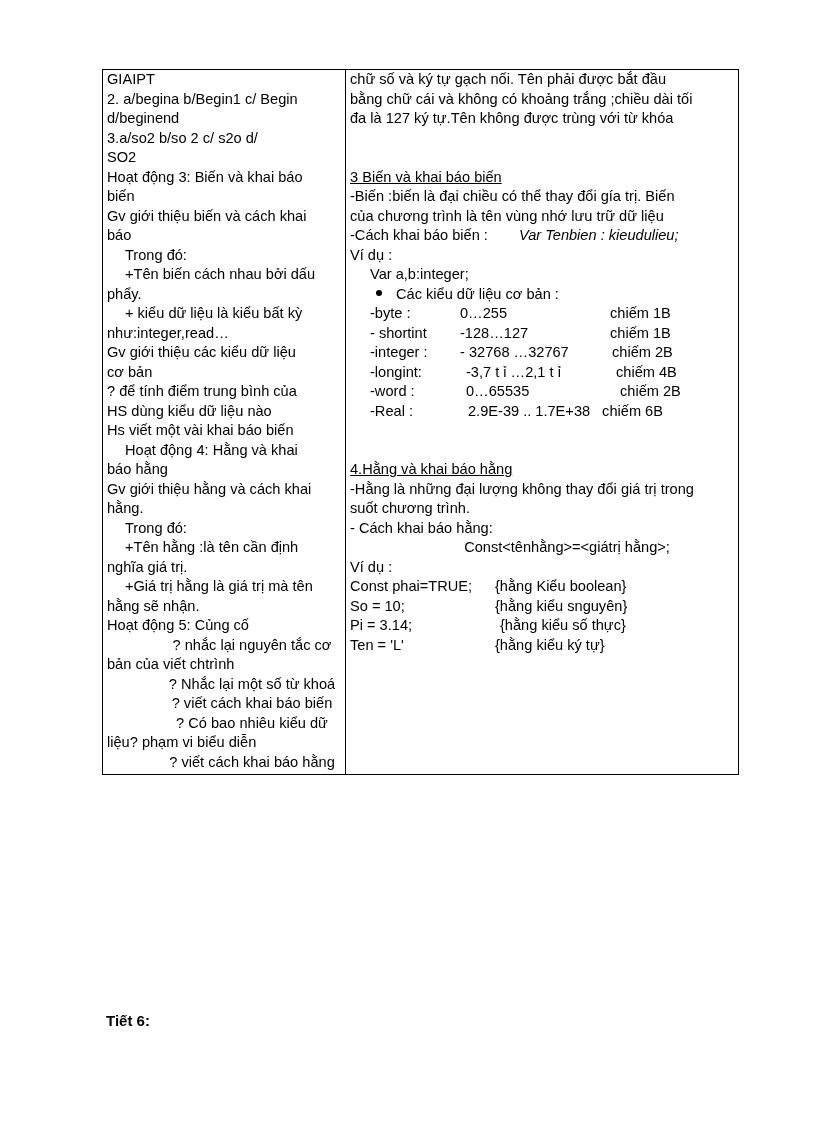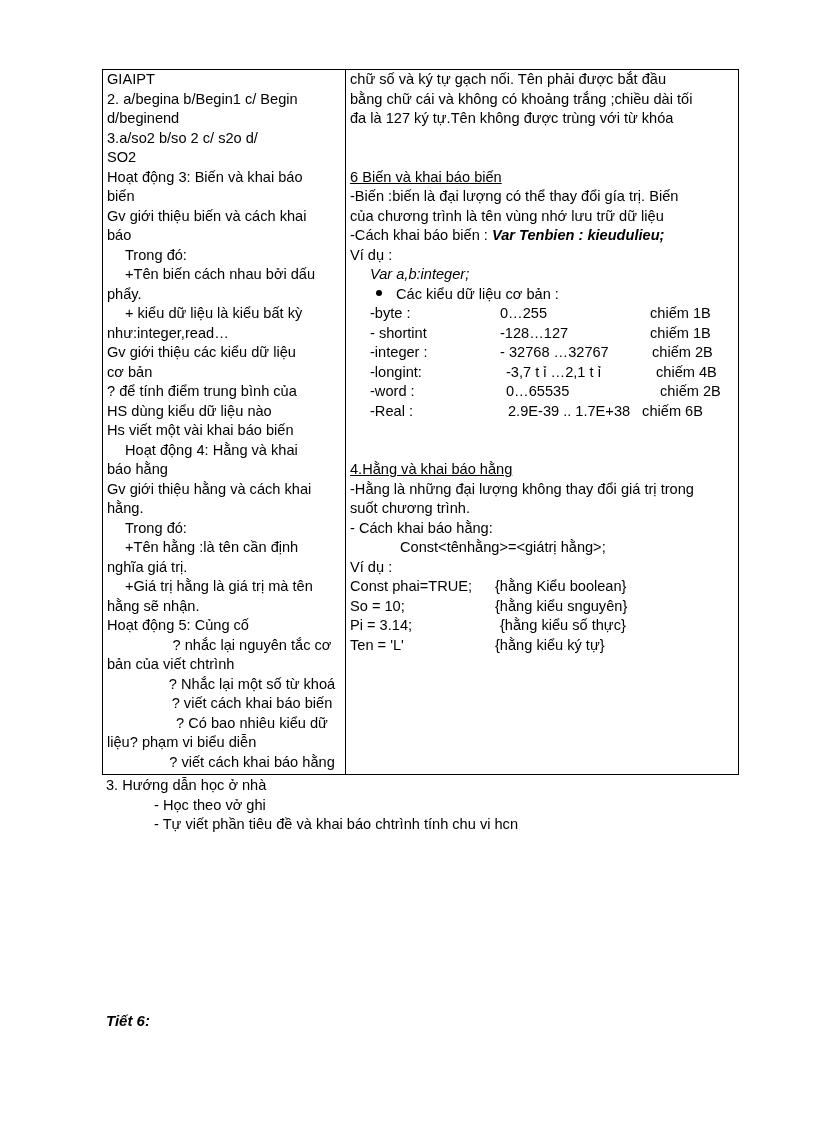--- a/index.html
+++ b/index.html
@@ -7,37 +7,37 @@
          font-family: "Liberation Sans", sans-serif; color: #000; font-size: 14.6px; }
   .page { position: absolute; left: 0; top: 0; width: 816px; height: 1123px; }
   table.lesson { position: absolute; left: 102px; top: 69px; width: 636px; height: 706px;
                  border-collapse: collapse; table-layout: fixed; }
   table.lesson td { border: 1px solid #000; vertical-align: top; padding: 0 4px; line-height: 19.5px; }
   td.left { width: 234px; }
   td.right { width: 384px; }
   .line { white-space: nowrap; }
   .b { font-weight: normal; }
   .u { text-decoration: underline; }
-  .bi { font-weight: bold; font-style: italic; }
+  .bi { font-weight: normal; font-style: italic; margin-left: 27px; }
   .ind1 { padding-left: 18px; }
   .ind2 { padding-left: 56px; text-align: center; }
-  .ind3 { padding-left: 20px; font-style: italic; }
-  .ind4 { padding-left: 50px; }
+  .ind3 { padding-left: 20px; }
+  .ind4 { padding-left: 50px; text-align: center; }
   .gap { height: 19.5px; }
   .row { display: flex; white-space: nowrap; }
   .c1 { width: 90px; padding-left: 20px; }
-  .c2 { width: 132px; margin-left: 40px; }
+  .c2 { width: 132px; }
   .c3 { }
   .k1 { width: 145px; }
   .bullet-row { padding-left: 26px; white-space: nowrap; }
   .bullet { display: inline-block; width: 6px; height: 6px; border-radius: 50%; background: #000;
             vertical-align: middle; margin-right: 14px; position: relative; top: -2px; }
   .after { position: absolute; left: 106px; top: 776px; line-height: 19.5px; }
   .after .ind { padding-left: 48px; }
-  .tiet { position: absolute; left: 106px; top: 1012px; font-weight: bold; font-size: 15px; font-style: italic; }
+  .tiet { position: absolute; left: 106px; top: 1012px; font-weight: bold; font-size: 15px; }
 </style>
 </head>
 <body>
 
 <div class="page">
   <table class="lesson">
     <tbody>
         <tr>
       <td class="left">
         <div class="line">GIAIPT</div>
@@ -76,22 +76,22 @@
         <div class="line ind2">? Có bao nhiêu  kiểu dữ</div>
         <div class="line">liệu? phạm vi biểu diễn</div>
         <div class="line ind2">? viết cách khai báo hằng</div>
       </td>
       <td class="right">
         <div class="line">chữ số và ký tự gạch nối. Tên phải được bắt đầu</div>
         <div class="line">bằng chữ cái và không có khoảng trắng ;chiều dài tối</div>
         <div class="line">đa là 127 ký tự.Tên  không được trùng  với từ khóa</div>
         <div class="gap"></div>
         <div class="gap"></div>
-        <div class="line b u">6 Biến và khai báo biến</div>
-        <div class="line">-Biến :biến là đại lượng có thể thay đổi gía trị. Biến</div>
+        <div class="line b u">3 Biến và khai báo biến</div>
+        <div class="line">-Biến :biến là đại chiều có thể thay đổi gía trị. Biến</div>
         <div class="line">của chương trình  là tên vùng nhớ lưu trữ dữ liệu</div>
         <div class="line"><span>-Cách khai báo biến : </span><span class="bi">Var   Tenbien : kieudulieu;</span></div>
         <div class="line">Ví dụ :</div>
         <div class="line ind3">Var a,b:integer;</div>
         <div class="bullet-row"><span class="bullet"></span><span>Các kiểu dữ liệu cơ bản :</span></div>
         <div class="row">
               <span class="c1">-byte :</span>
               <span class="c2" style="padding-left:0">0…255</span>
               <span class="c3" style="padding-left:18px">chiếm 1B</span>
             </div>
@@ -142,20 +142,15 @@
             </div>
         <div class="row">
               <span class="k1">Ten = 'L'</span>
               <span>{hằng  kiểu ký tự}</span>
             </div>
       </td>
     </tr>
   </tbody>
     </table>
 
-  <div class="after">
-    <div class="line b">3. Hướng dẫn học ở nhà</div>
-    <div class="line ind">- Học theo vở ghi</div>
-    <div class="line ind">- Tự viết phần tiêu đề và khai báo chtrình  tính  chu vi hcn</div>
-  </div>
 
   <div class="tiet">Tiết  6:</div>
 </div>
 
 </body></html>

